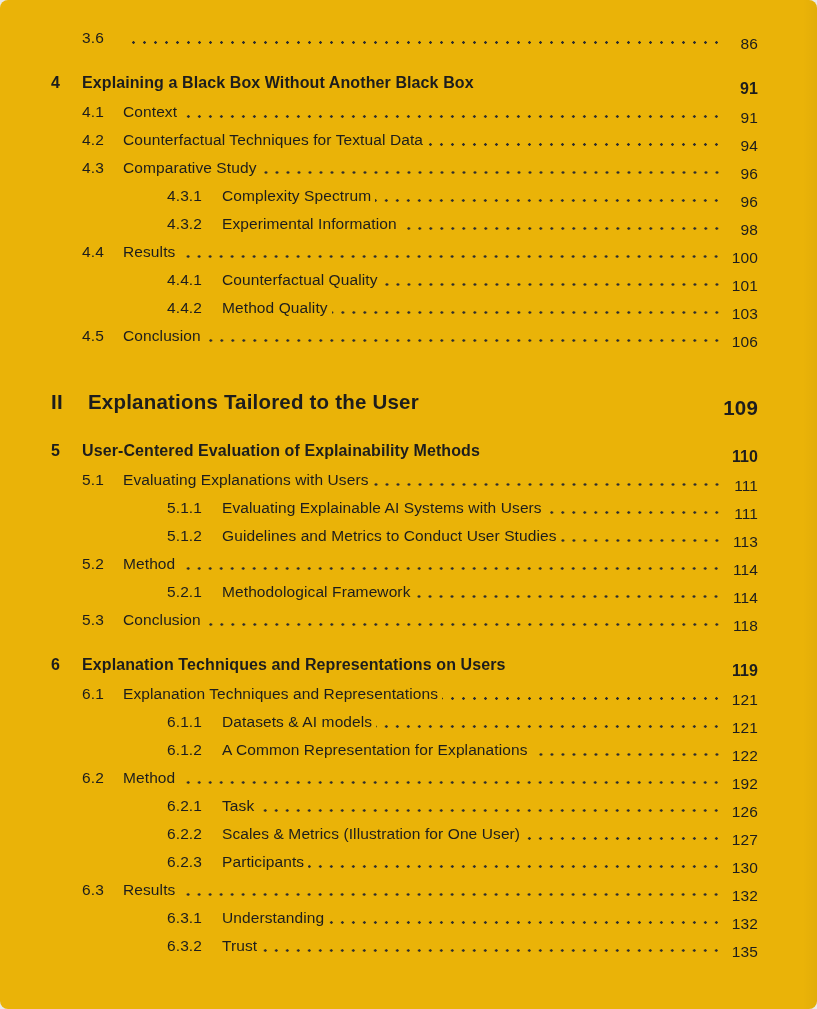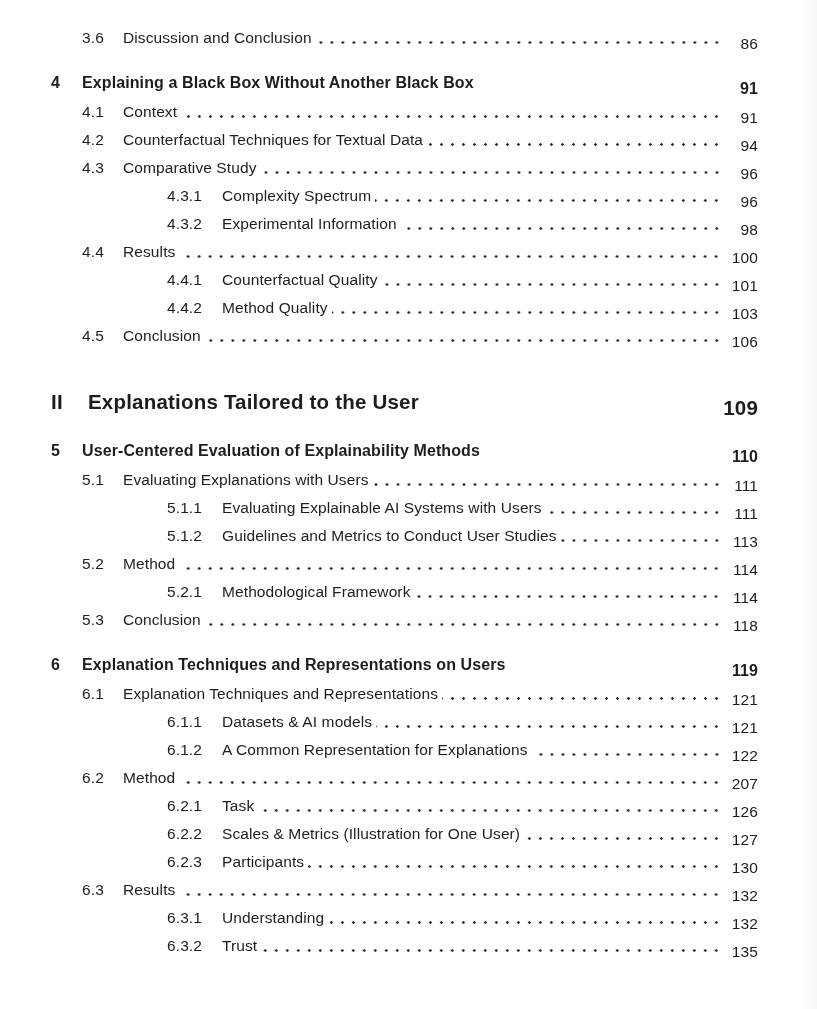--- a/index.html
+++ b/index.html
@@ -75,25 +75,24 @@
     margin-top: 34px;
     font-weight: 700;
     font-size: 20.5px;
     letter-spacing: 0.2px;
   }
   .part .num { width: 37px; }
 </style>
 </head>
 <body>
 
-<div class="page" style="background: #ffffff; color: rgb(29, 29, 29);">
+<div class="page" style="background: #eab308; color: rgb(29, 29, 29); border-radius: 8px;">
   <div class="toc">
       <div class="row section">
     <span class="num">3.6</span>
-    <span class="title">Discussion and Conclusion</span>
     <span class="leader"></span>
     <span class="pagenum">86</span>
   </div>
       <div class="row chapter">
     <span class="num">4</span>
     <span class="title">Explaining a Black Box Without Another Black Box</span>
     <span class="leader"></span>
     <span class="pagenum">91</span>
   </div>
       <div class="row section">
@@ -219,21 +218,21 @@
       <div class="row subsection">
     <span class="num">6.1.2</span>
     <span class="title">A Common Representation for Explanations</span>
     <span class="leader"></span>
     <span class="pagenum">122</span>
   </div>
       <div class="row section">
     <span class="num">6.2</span>
     <span class="title">Method</span>
     <span class="leader"></span>
-    <span class="pagenum">207</span>
+    <span class="pagenum">192</span>
   </div>
       <div class="row subsection">
     <span class="num">6.2.1</span>
     <span class="title">Task</span>
     <span class="leader"></span>
     <span class="pagenum">126</span>
   </div>
       <div class="row subsection">
     <span class="num">6.2.2</span>
     <span class="title">Scales &amp; Metrics (Illustration for One User)</span>

